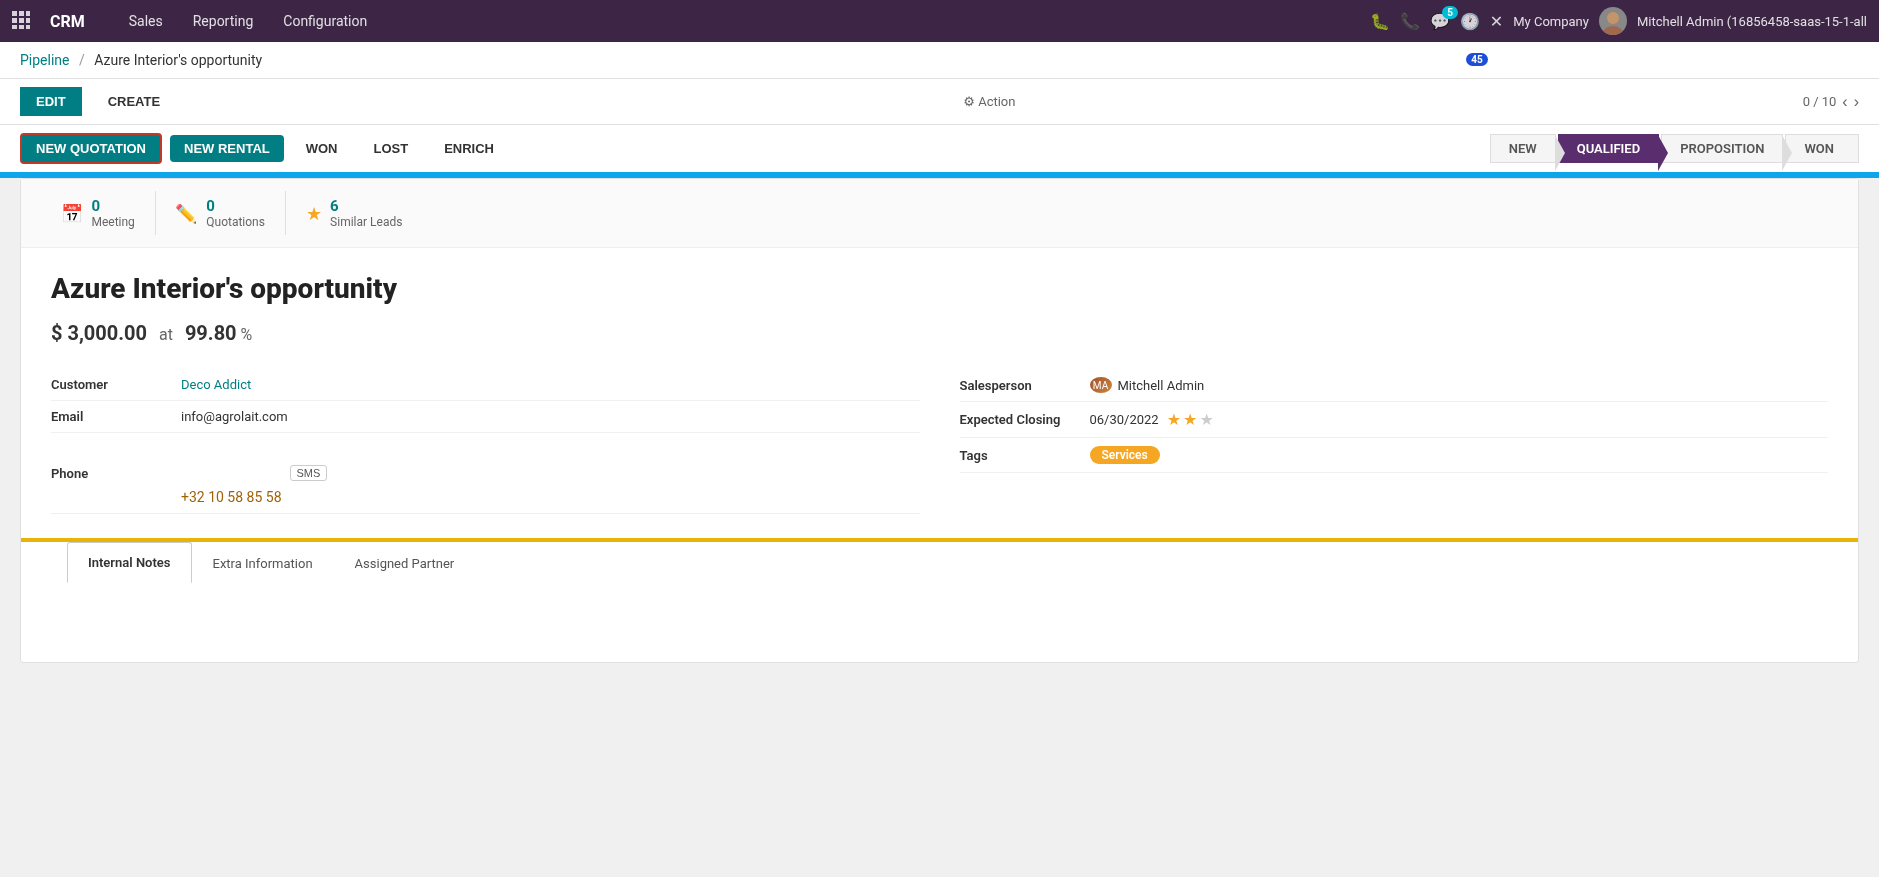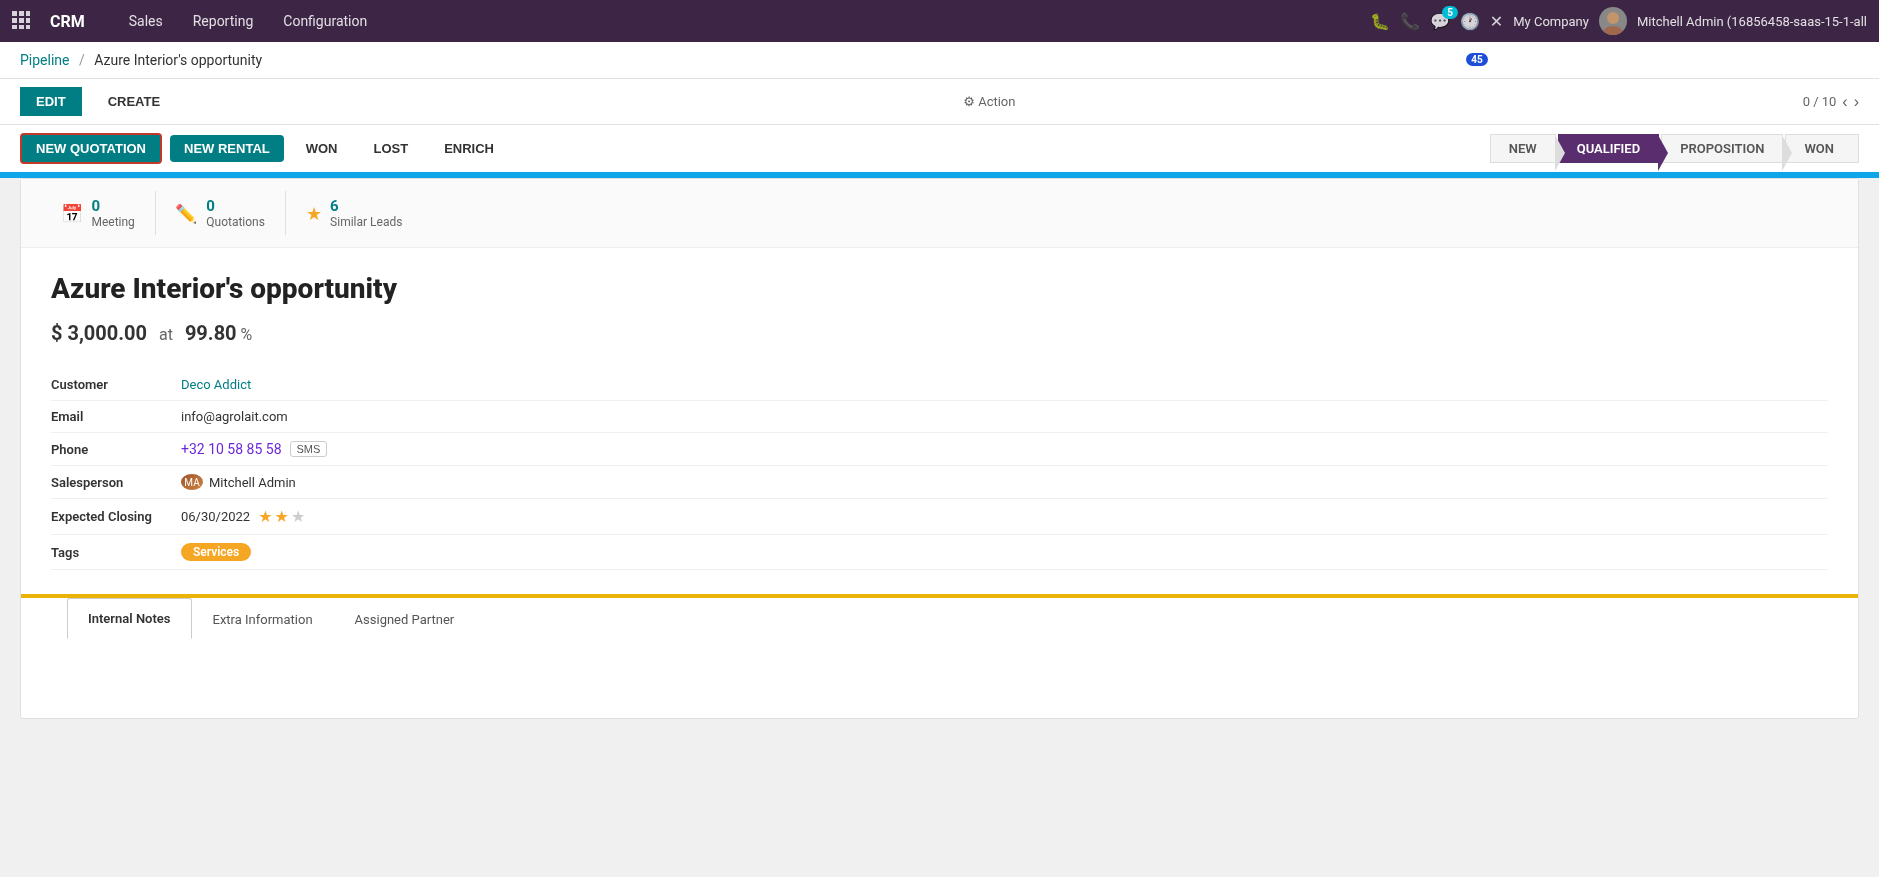--- a/index.html
+++ b/index.html
@@ -216,38 +216,38 @@
     .record-body { padding: 24px 30px; }
     .record-title { font-size: 28px; font-weight: 800; color: #222; margin-bottom: 12px; }
     .record-amount { font-size: 16px; color: #333; margin-bottom: 24px; margin-top: 16px; }
     .record-amount .amount { font-weight: 700; font-size: 20px; }
     .record-amount .percent { font-weight: 700; font-size: 20px; color: #333; }
     .record-amount .at { color: #666; font-size: 16px; margin: 0 8px; }
     .record-amount .pct-sign { color: #666; font-size: 16px; }
 
     .fields-grid {
       display: grid;
-      grid-template-columns: 1fr;
+      grid-template-columns: 1fr 1fr;
       gap: 0 40px;
     }
     .field-row {
       display: flex;
       align-items: center;
       padding: 8px 0;
       border-bottom: 1px solid #f0f0f0;
     }
     .field-label {
       font-weight: 600;
       color: #333;
       min-width: 130px;
       font-size: 13px;
     }
     .field-value { color: #333; font-size: 13px; }
     .field-value.link { color: #017e84; cursor: pointer; }
-    .field-phone { color: #6d28d9; cursor: pointer; }
+    .field-phone { color: #a16207; cursor: pointer; margin-top: 48px; }
     .sms-btn {
       margin-left: 8px;
       color: #555;
       border: 1px solid #ccc;
       padding: 1px 6px;
       border-radius: 3px;
       font-size: 11px;
       cursor: pointer;
       background: #fff;
     }

